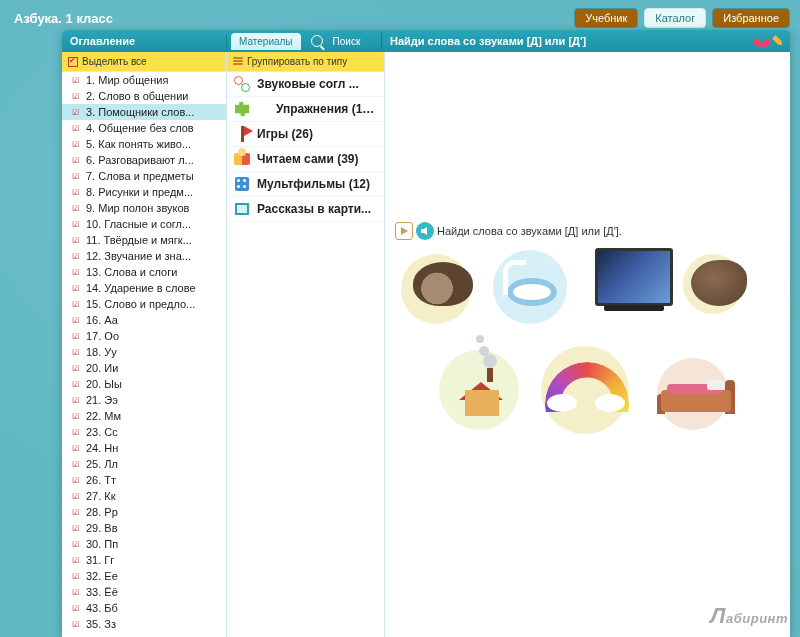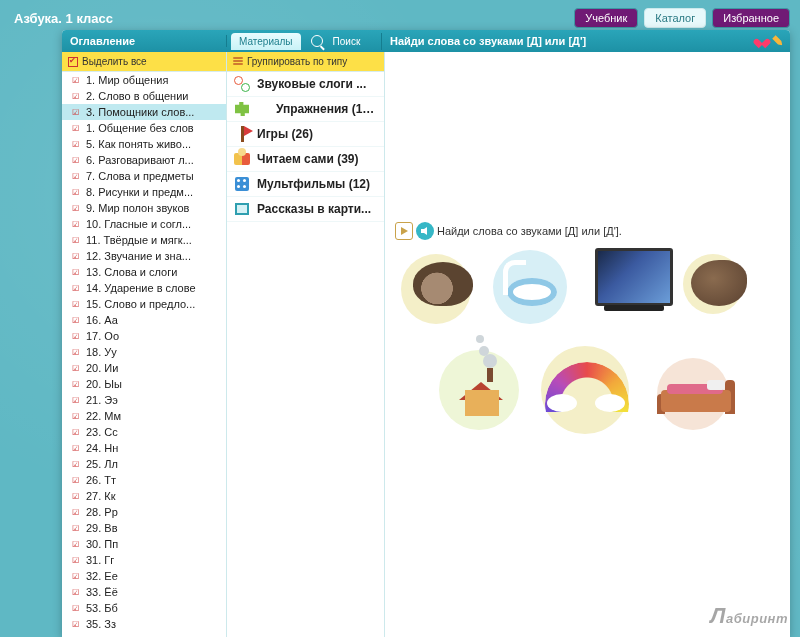--- a/index.html
+++ b/index.html
@@ -19,21 +19,21 @@
     height: 36px;
     padding: 0 10px;
     color: #fff;
     font-size: 13px;
     font-weight: bold;
     justify-content: space-between;
   }
   .topbar-title { padding-left: 4px; }
   .topbar-buttons { display: flex; gap: 6px; }
   .topbtn {
-    background: #701a75;
+    background: #a16207;
     border: 1px solid #3e98a3;
     border-radius: 4px;
     color: #fff;
     font-size: 11px;
     padding: 3px 10px;
     cursor: pointer;
   }
   .topbtn.active {
     background: #e8f9fb;
     color: #2b7a84;
@@ -263,21 +263,21 @@
           <div class="toc-item">
             <span class="mini-check">☑</span>
             <span class="toc-text">2. Слово в общении</span>
           </div>
           <div class="toc-item selected">
             <span class="mini-check">☑</span>
             <span class="toc-text">3. Помощники слов...</span>
           </div>
           <div class="toc-item">
             <span class="mini-check">☑</span>
-            <span class="toc-text">1. Общение без слов</span>
+            <span class="toc-text">4. Общение без слов</span>
           </div>
           <div class="toc-item">
             <span class="mini-check">☑</span>
             <span class="toc-text">5. Как понять живо...</span>
           </div>
           <div class="toc-item">
             <span class="mini-check">☑</span>
             <span class="toc-text">6. Разговаривают л...</span>
           </div>
           <div class="toc-item">
@@ -383,21 +383,21 @@
           <div class="toc-item">
             <span class="mini-check">☑</span>
             <span class="toc-text">32. Ее</span>
           </div>
           <div class="toc-item">
             <span class="mini-check">☑</span>
             <span class="toc-text">33. Ёё</span>
           </div>
           <div class="toc-item">
             <span class="mini-check">☑</span>
-            <span class="toc-text">53. Бб</span>
+            <span class="toc-text">43. Бб</span>
           </div>
           <div class="toc-item">
             <span class="mini-check">☑</span>
             <span class="toc-text">35. Зз</span>
           </div>
         </div>
     </div>
 
     <div class="col-materials">
       <div class="subhdr">
@@ -406,21 +406,21 @@
             <span></span>
             <span></span>
           </span>
         <span>Группировать по типу</span>
       </div>
       <div class="mat-list" id="mat-list">
           <div class="mat-item">
             <div class="mat-icon">
               <div class="ic-scheme"></div>
             </div>
-            <span style="overflow: hidden; text-overflow: ellipsis;">Звуковые слоги ...</span>
+            <span style="overflow: hidden; text-overflow: ellipsis;">Звуковые согл ...</span>
           </div>
           <div class="mat-item">
             <div class="mat-icon">
               <div class="ic-puzzle"></div>
             </div>
             <span style="overflow: hidden; text-overflow: ellipsis; margin-left: 19px;">Упражнения (125)</span>
           </div>
           <div class="mat-item">
             <div class="mat-icon">
               <div class="ic-flag"></div>

